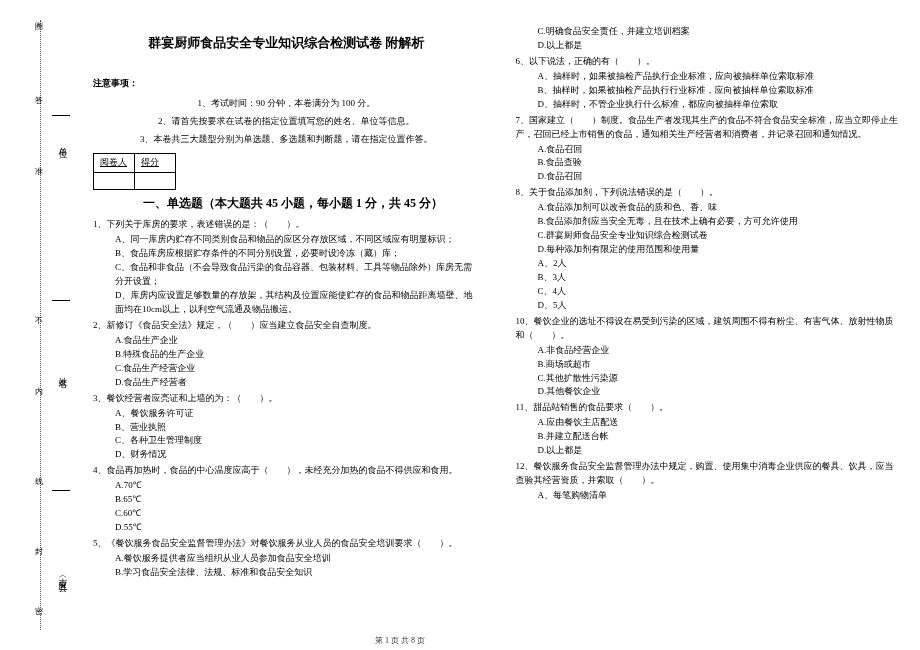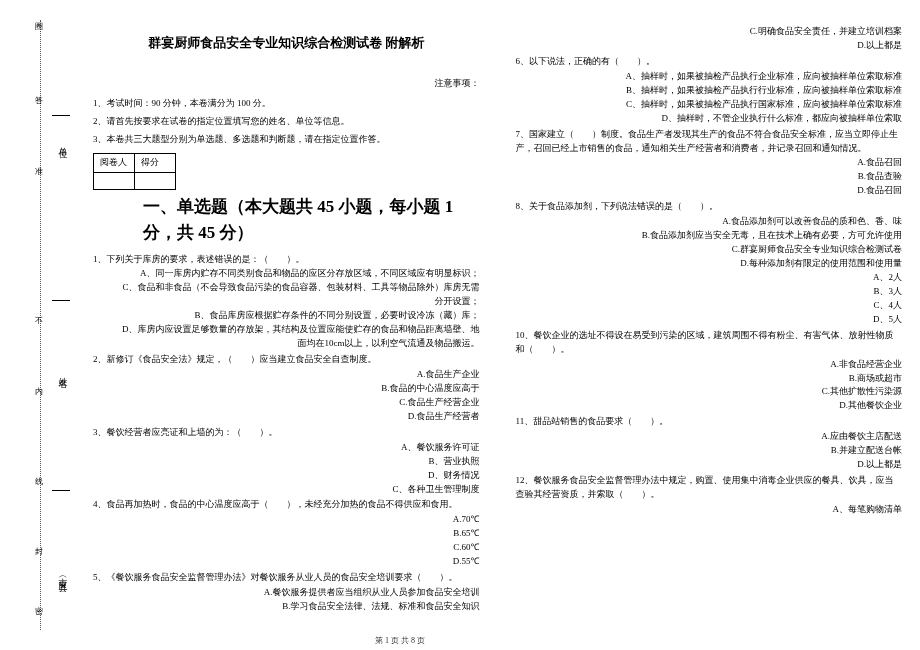--- a/index.html
+++ b/index.html
@@ -56,49 +56,49 @@
     box-sizing: border-box;
     line-height: 1.55;
   }
   .title {
     text-align: center;
     font-size: 13px;
     font-weight: bold;
     margin: 8px 0 24px 0;
   }
   .sub-heading {
-    font-weight: normal;
+    font-weight: bold;
     margin: 6px 0 6px 0;
-    text-align: right;
   }
   .notice {
     margin: 4px 0;
+    text-align: center;
   }
   .table-small {
     border-collapse: collapse;
     margin: 6px 0 4px 0;
   }
   .table-small td {
     border: 1px solid #000;
     padding: 2px 6px;
     font-size: 9px;
     min-width: 28px;
     height: 12px;
+    text-decoration: underline;
   }
   .section-hd {
     font-weight: bold;
-    font-size: 17px;
+    font-size: 12px;
     margin: 4px 0 6px 50px;
   }
   .q {
     margin: 2px 0 1px 0;
   }
   .opt {
     margin-left: 22px;
-    text-align: right;
   }
   .footer {
     position: absolute;
     bottom: 4px;
     width: 800px;
     text-align: center;
     font-size: 8px;
     color: #333;
   }
 </style>
@@ -146,55 +146,54 @@
         <td></td>
         <td></td>
       </tr>
     </tbody>
       </table>
 
     <div class="section-hd">一、单选题（本大题共 45 小题，每小题 1 分，共 45 分）</div>
 
     <div class="q">1、下列关于库房的要求，表述错误的是：（　　）。</div>
     <div class="opt">A、同一库房内贮存不同类别食品和物品的应区分存放区域，不同区域应有明显标识；</div>
+    <div class="opt">B、食品库房应根据贮存条件的不同分别设置，必要时设冷冻（藏）库；</div>
     <div class="opt">C、食品和非食品（不会导致食品污染的食品容器、包装材料、工具等物品除外）库房无需分开设置；</div>
-    <div class="opt">B、食品库房应根据贮存条件的不同分别设置，必要时设冷冻（藏）库；</div>
     <div class="opt">D、库房内应设置足够数量的存放架，其结构及位置应能使贮存的食品和物品距离墙壁、地面均在10cm以上，以利空气流通及物品搬运。</div>
 
     <div class="q">2、新修订《食品安全法》规定，（　　）应当建立食品安全自查制度。</div>
     <div class="opt">A.食品生产企业</div>
-    <div class="opt">B.食品的中心温度应高于</div>
+    <div class="opt">B.特殊食品的生产企业</div>
     <div class="opt">C.食品生产经营企业</div>
     <div class="opt">D.食品生产经营者</div>
 
     <div class="q">3、餐饮经营者应亮证和上墙的为：（　　）。</div>
     <div class="opt">A、餐饮服务许可证</div>
     <div class="opt">B、营业执照</div>
+    <div class="opt">C、各种卫生管理制度</div>
     <div class="opt">D、财务情况</div>
-    <div class="opt">C、各种卫生管理制度</div>
 
     <div class="q">4、食品再加热时，食品的中心温度应高于（　　），未经充分加热的食品不得供应和食用。</div>
     <div class="opt">A.70℃</div>
     <div class="opt">B.65℃</div>
     <div class="opt">C.60℃</div>
     <div class="opt">D.55℃</div>
 
     <div class="q">5、《餐饮服务食品安全监督管理办法》对餐饮服务从业人员的食品安全培训要求（　　）。</div>
     <div class="opt">A.餐饮服务提供者应当组织从业人员参加食品安全培训</div>
     <div class="opt">B.学习食品安全法律、法规、标准和食品安全知识</div>
   </div>
 
   <div class="col">
     <div class="opt">C.明确食品安全责任，并建立培训档案</div>
     <div class="opt">D.以上都是</div>
 
     <div class="q">6、以下说法，正确的有（　　）。</div>
     <div class="opt">A、抽样时，如果被抽检产品执行企业标准，应向被抽样单位索取标准</div>
     <div class="opt">B、抽样时，如果被抽检产品执行行业标准，应向被抽样单位索取标准</div>
-    <div class="opt">C、抽样时，如果被抽检产品执行国家标准，应向被抽样单位索取标准</div>
     <div class="opt">D、抽样时，不管企业执行什么标准，都应向被抽样单位索取</div>
 
     <div class="q">7、国家建立（　　）制度。食品生产者发现其生产的食品不符合食品安全标准，应当立即停止生产，召回已经上市销售的食品，通知相关生产经营者和消费者，并记录召回和通知情况。</div>
     <div class="opt">A.食品召回</div>
     <div class="opt">B.食品查验</div>
     <div class="opt">D.食品召回</div>
 
     <div class="q">8、关于食品添加剂，下列说法错误的是（　　）。</div>
     <div class="opt">A.食品添加剂可以改善食品的质和色、香、味</div>
     <div class="opt">B.食品添加剂应当安全无毒，且在技术上确有必要，方可允许使用</div>

